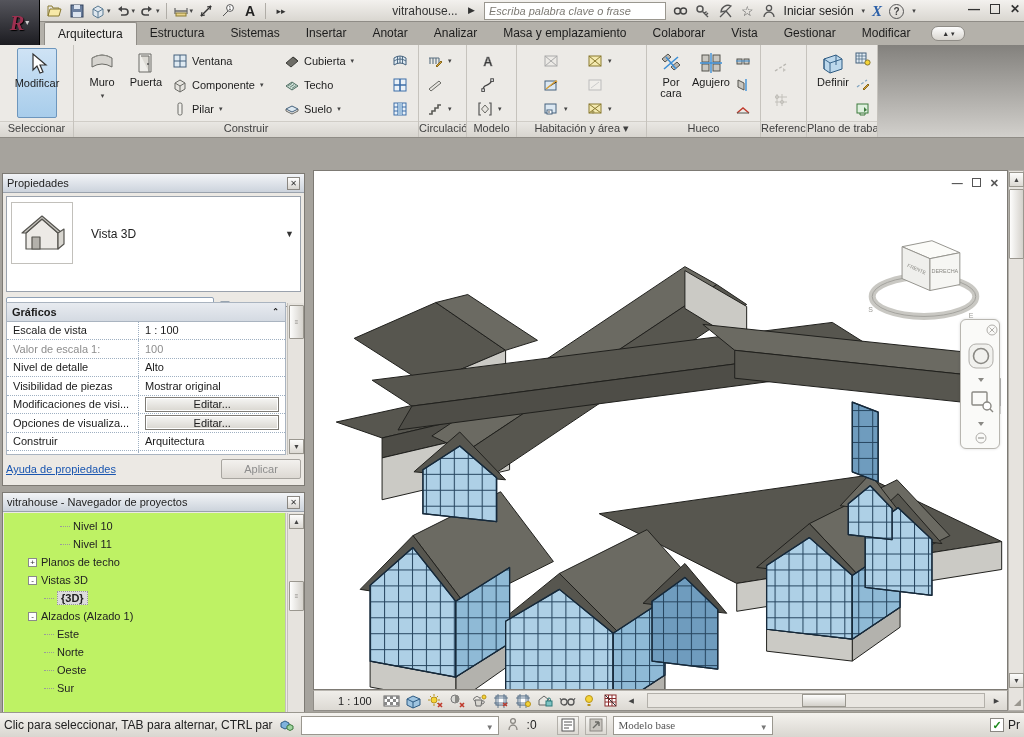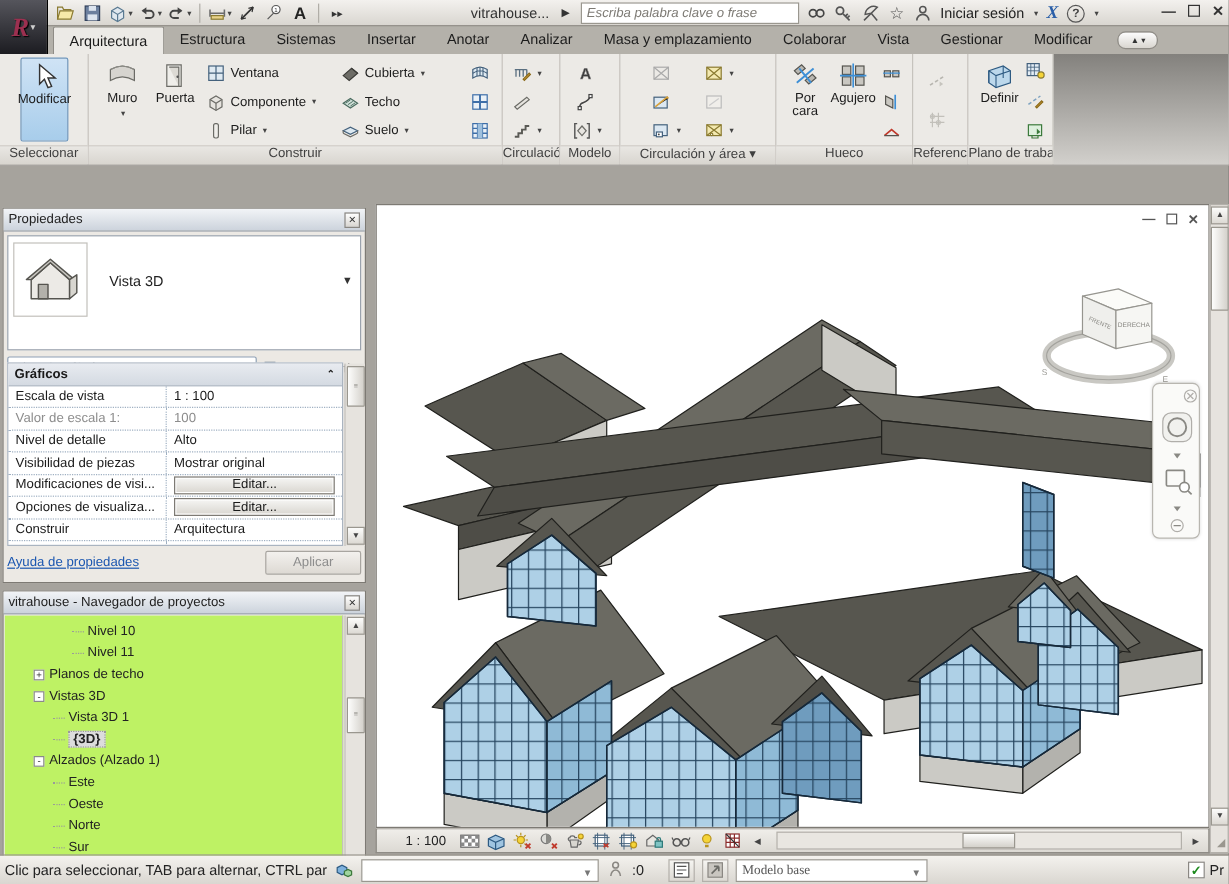--- a/index.html
+++ b/index.html
@@ -427,21 +427,21 @@
           <span class="drop">▾</span>
       </div>
       <div class="smallrow" style="left:70px;top:53px;">
         <svg class="icon16" viewBox="0 0 16 16">
             <rect x="2" y="3" width="12" height="9" fill="#f3e9b0" stroke="#8a7a30"></rect>
             <path d="M2 3l12 9M14 3 2 12" stroke="#8a7a30"></path>
             <circle cx="6" cy="11" r="1" fill="#fff" stroke="#8a7a30"></circle>
           </svg>
           <span class="drop">▾</span>
       </div>
-      <div class="panel-label"><span>Circulación y área</span> ▾</div>
+      <div class="panel-label"><span>Habitación y área</span> ▾</div>
     </div>
 
     <div class="panel" style="left:647px;width:114px;">
       <div class="bigbtn" style="left:4px;">
         <svg class="icon24" viewBox="0 0 26 24">
             <path d="M4 8l6-5 3 3-6 5z" fill="#b9b7b1" stroke="#55544f"></path>
             <path d="M13 16l6-5 3 3-6 5z" fill="#b9b7b1" stroke="#55544f"></path>
             <path d="M6 18 20 6M8 6l10 12" stroke="#3d8fd6" stroke-width="1.6"></path>
           </svg>
         <span class="lbl">Por cara</span>
@@ -632,41 +632,37 @@
         <div class="titem" style="padding-left: 24px;">
           <span class="texp">+</span>
           <span>Planos de techo</span>
         </div>
         <div class="titem" style="padding-left: 24px;">
           <span class="texp">-</span>
           <span>Vistas 3D</span>
         </div>
         <div class="titem" style="padding-left: 40px;">
           <span class="tdash"></span>
-          <span>Vista 3D 1</span>
-        </div>
-        <div class="titem" style="padding-left: 40px;">
-          <span class="tdash"></span>
           <span class="tsel">{3D}</span>
         </div>
         <div class="titem" style="padding-left: 24px;">
           <span class="texp">-</span>
           <span>Alzados (Alzado 1)</span>
         </div>
         <div class="titem" style="padding-left: 40px;">
           <span class="tdash"></span>
           <span>Este</span>
         </div>
         <div class="titem" style="padding-left: 40px;">
           <span class="tdash"></span>
-          <span>Oeste</span>
+          <span>Norte</span>
         </div>
         <div class="titem" style="padding-left: 40px;">
           <span class="tdash"></span>
-          <span>Norte</span>
+          <span>Oeste</span>
         </div>
         <div class="titem" style="padding-left: 40px;">
           <span class="tdash"></span>
           <span>Sur</span>
         </div>
       </div>
     <div class="vscroll" style="top:20px;bottom:1px;">
       <div class="varrow" style="top:1px;">▲</div>
       <div class="vthumb" style="top:68px;height:30px;">≡</div>
       <div class="varrow" style="bottom:1px;">▼</div>

